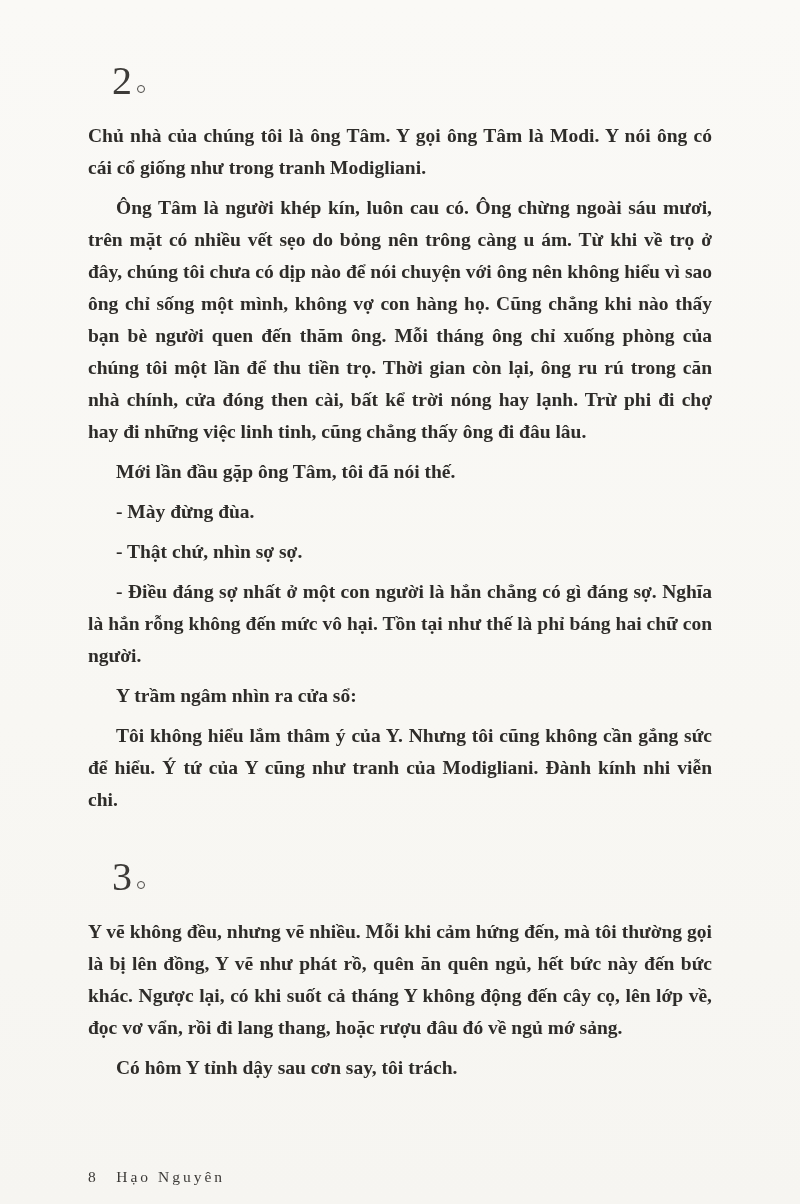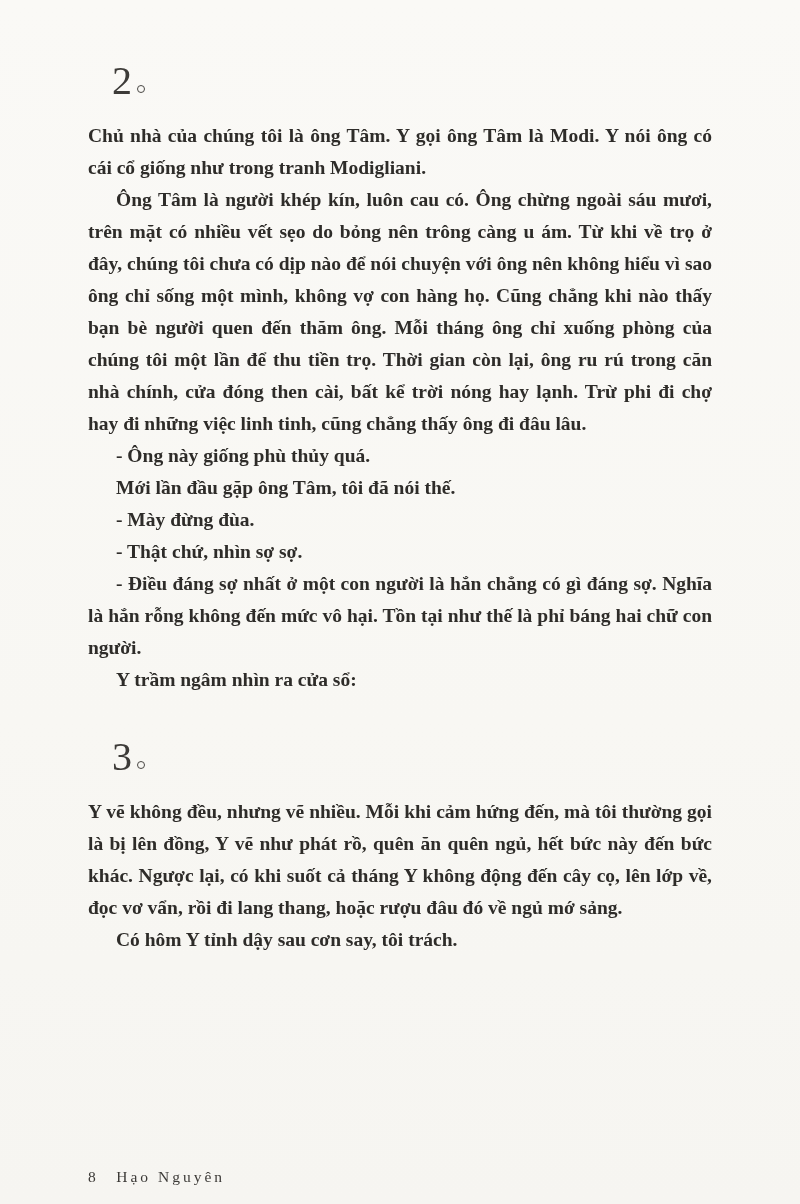--- a/index.html
+++ b/index.html
@@ -55,20 +55,21 @@
   p.body-text {
     font-size: 19.5px;
     line-height: 32px;
     text-align: justify;
     color: #2e2c29;
     font-weight: bold;
   }
 
   p.indent {
     text-indent: 28px;
+    margin-top: 8px;
   }
 
   .page-footer {
     position: absolute;
     left: 88px;
     top: 1120px;
     font-size: 15.5px;
     color: #3c3a37;
     display: flex;
     align-items: baseline;
@@ -88,26 +89,26 @@
 <body>
 
 <div class="page">
   <div class="content">
 
     <section class="section">
       <h2 class="section-number"><span>2</span><span class="dot"></span></h2>
 
       <p class="body-text">Chủ nhà của chúng tôi là ông Tâm. Y gọi ông Tâm là Modi. Y nói ông có cái cổ giống như trong tranh Modigliani.</p>
       <p class="body-text indent">Ông Tâm là người khép kín, luôn cau có. Ông chừng ngoài sáu mươi, trên mặt có nhiều vết sẹo do bỏng nên trông càng u ám. Từ khi về trọ ở đây, chúng tôi chưa có dịp nào để nói chuyện với ông nên không hiểu vì sao ông chỉ sống một mình, không vợ con hàng họ. Cũng chẳng khi nào thấy bạn bè người quen đến thăm ông. Mỗi tháng ông chỉ xuống phòng của chúng tôi một lần để thu tiền trọ. Thời gian còn lại, ông ru rú trong căn nhà chính, cửa đóng then cài, bất kể trời nóng hay lạnh. Trừ phi đi chợ hay đi những việc linh tinh, cũng chẳng thấy ông đi đâu lâu.</p>
-      <p class="body-text indent">- Ông này giống phù thủy quá.</p>
       <p class="body-text indent">Mới lần đầu gặp ông Tâm, tôi đã nói thế.</p>
       <p class="body-text indent">- Mày đừng đùa.</p>
       <p class="body-text indent">- Thật chứ, nhìn sợ sợ.</p>
       <p class="body-text indent">- Điều đáng sợ nhất ở một con người là hắn chẳng có gì đáng sợ. Nghĩa là hắn rỗng không đến mức vô hại. Tồn tại như thế là phỉ báng hai chữ con người.</p>
       <p class="body-text indent">Y trầm ngâm nhìn ra cửa sổ:</p>
+      <p class="body-text indent">Tôi không hiểu lắm thâm ý của Y. Nhưng tôi cũng không cần gắng sức để hiểu. Ý tứ của Y cũng như tranh của Modigliani. Đành kính nhi viễn chi.</p>
     </section>
 
     <section class="section">
       <h2 class="section-number"><span>3</span><span class="dot"></span></h2>
 
       <p class="body-text">Y vẽ không đều, nhưng vẽ nhiều. Mỗi khi cảm hứng đến, mà tôi thường gọi là bị lên đồng, Y vẽ như phát rồ, quên ăn quên ngủ, hết bức này đến bức khác. Ngược lại, có khi suốt cả tháng Y không động đến cây cọ, lên lớp về, đọc vơ vẩn, rồi đi lang thang, hoặc rượu đâu đó về ngủ mớ sảng.</p>
       <p class="body-text indent">Có hôm Y tỉnh dậy sau cơn say, tôi trách.</p>
     </section>
 
   </div>

